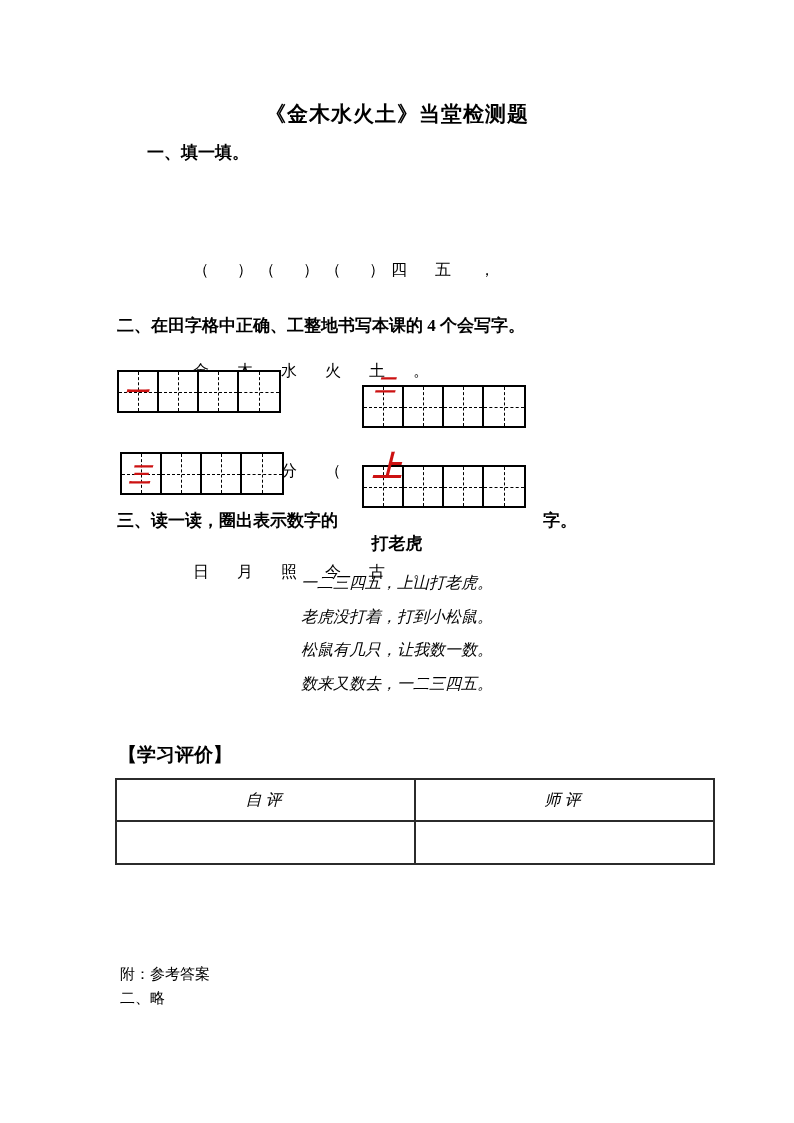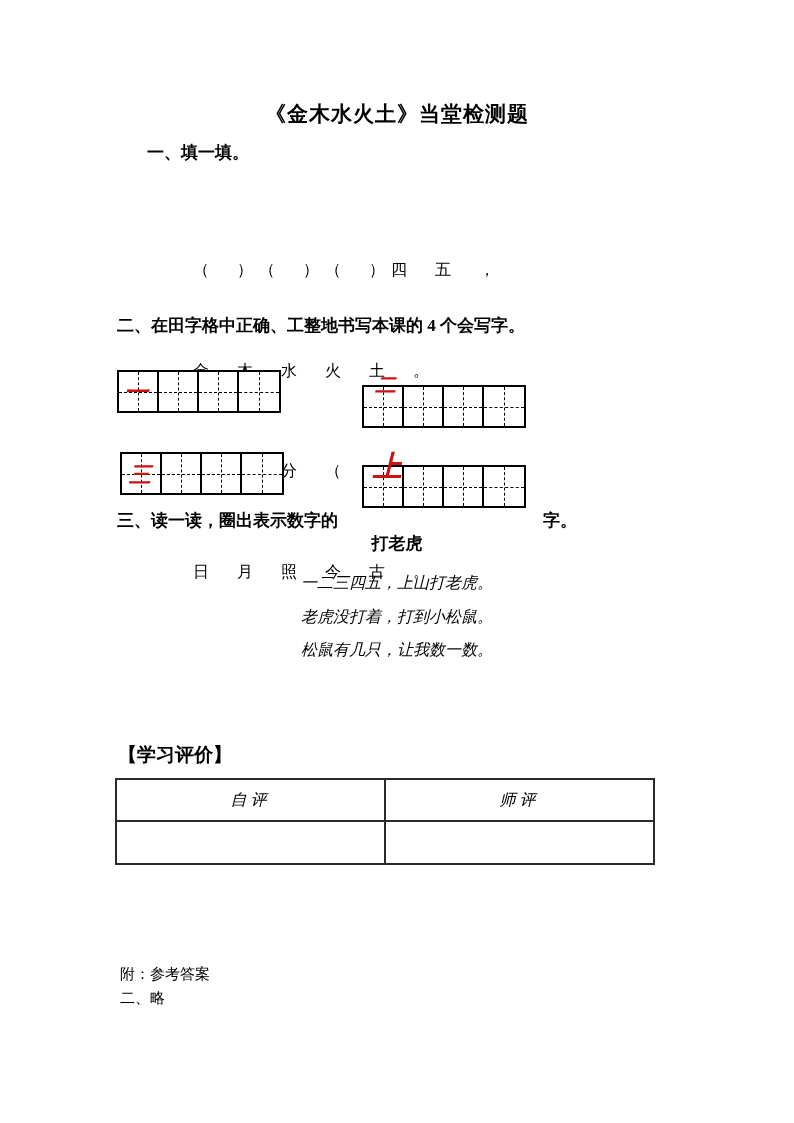--- a/index.html
+++ b/index.html
@@ -83,21 +83,21 @@
     font-family:"DejaVu Serif", serif; font-style:italic;
   }
 
   
   .eval-heading {
     position:absolute; top:742px; left:118px;
     font-size:19px; font-weight:bold;
   }
   .eval-table {
     position:absolute; top:778px; left:115px;
-    width:540px; border-collapse:collapse; table-layout:fixed;
+    width:600px; border-collapse:collapse; table-layout:fixed;
   }
   .eval-table td {
     border:2px solid #2b2b2b; height:42px;
     text-align:center; vertical-align:middle;
     font-size:16px; font-family:"DejaVu Serif", serif; font-style:italic;
     letter-spacing:4px;
   }
   .eval-table .blank-row td { height:43px; }
 
   
@@ -162,20 +162,21 @@
 
   <div class="sec-heading s3-heading">
     <span>三、读一读，圈出表示数字的</span><span class="s3-spacer"></span><span>字。</span>
   </div>
 
   <div class="poem-title">打老虎</div>
   <div class="poem">
     <div>一二三四五，上山打老虎。</div>
     <div>老虎没打着，打到小松鼠。</div>
     <div>松鼠有几只，让我数一数。</div>
+    <div>数来又数去，一二三四五。</div>
   </div>
 
   <div class="eval-heading">【学习评价】</div>
   <table class="eval-table">
     <tbody>
       <tr>
         <td>自评</td>
         <td>师评</td>
       </tr>
       <tr class="blank-row">

